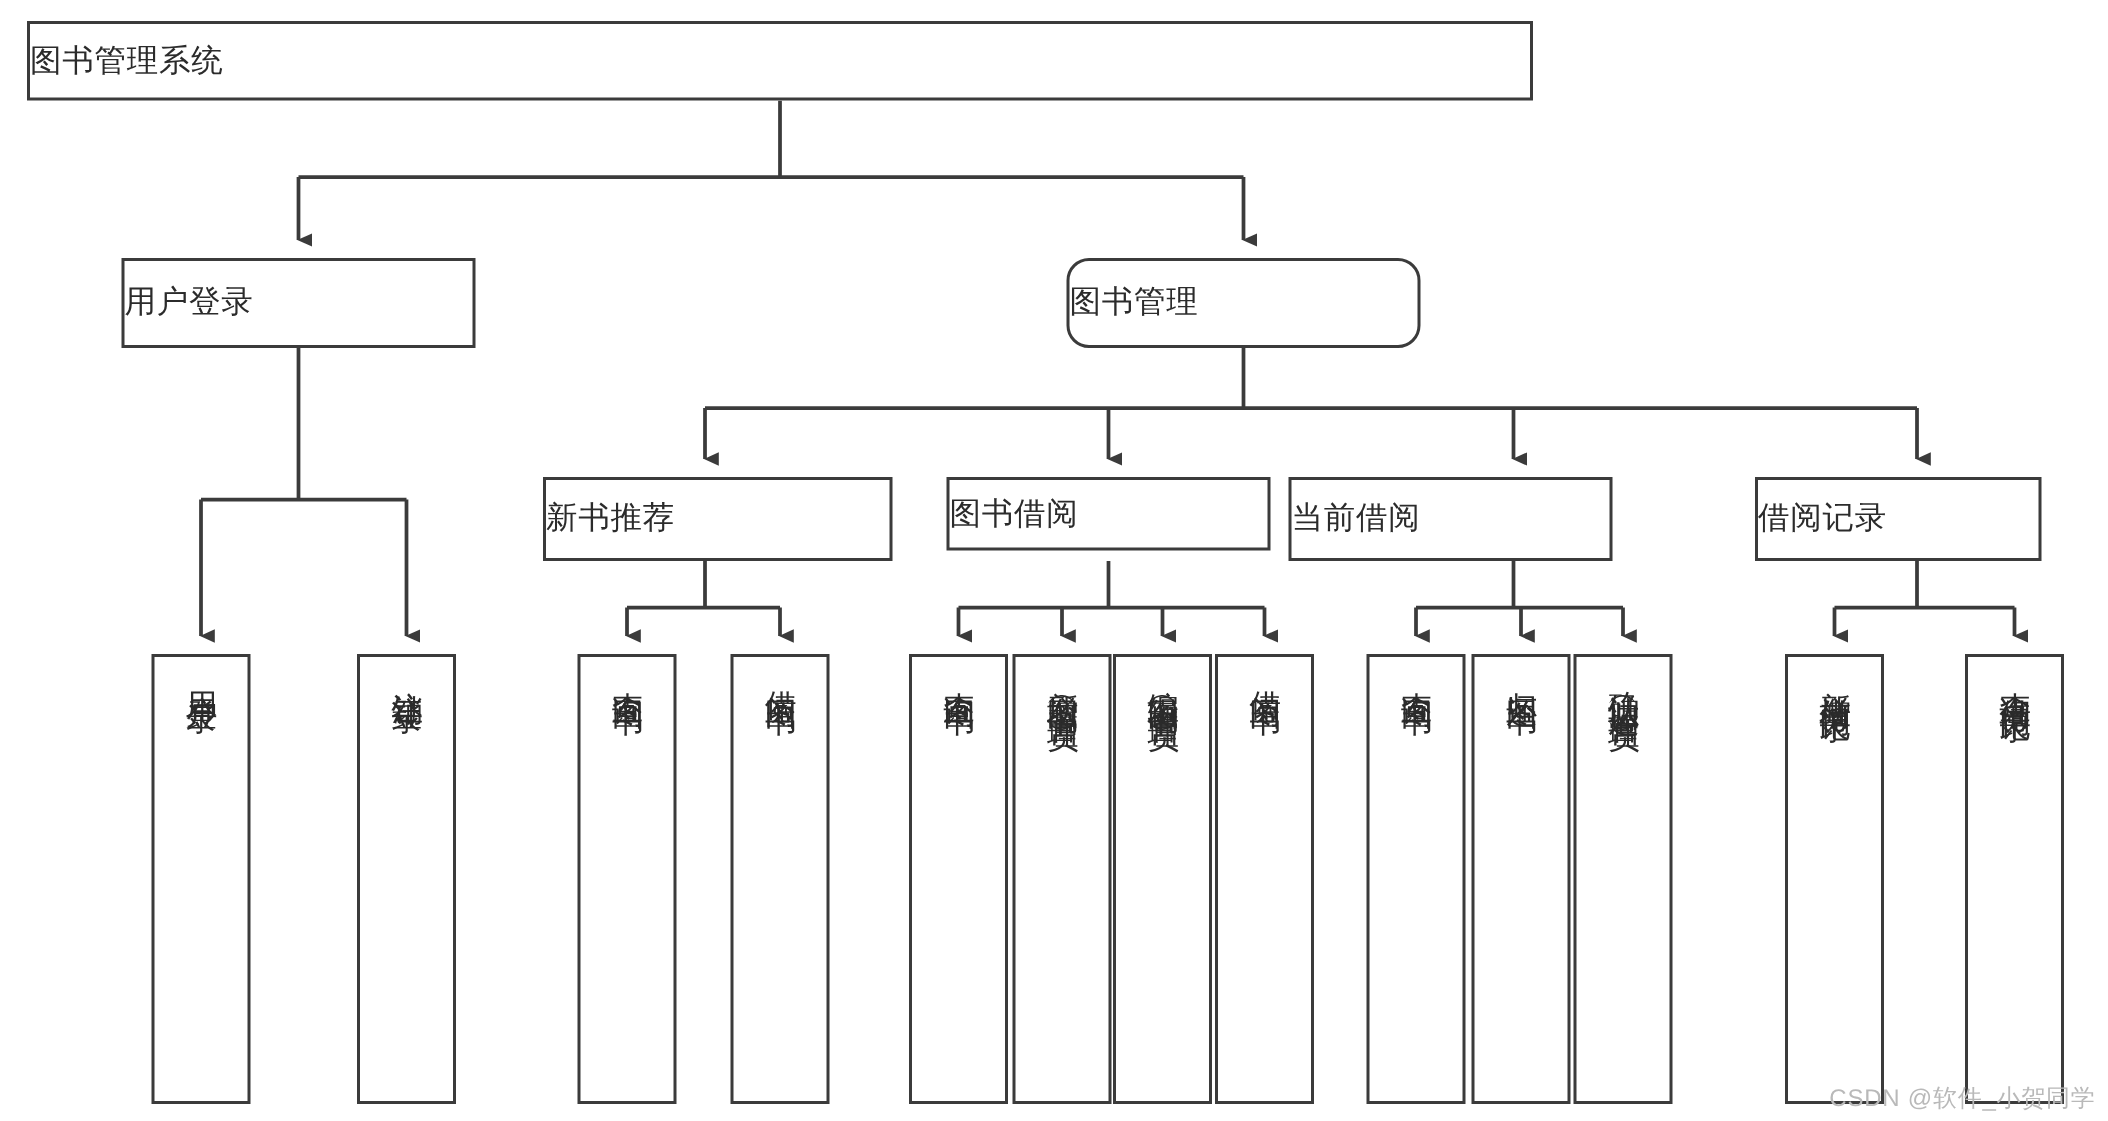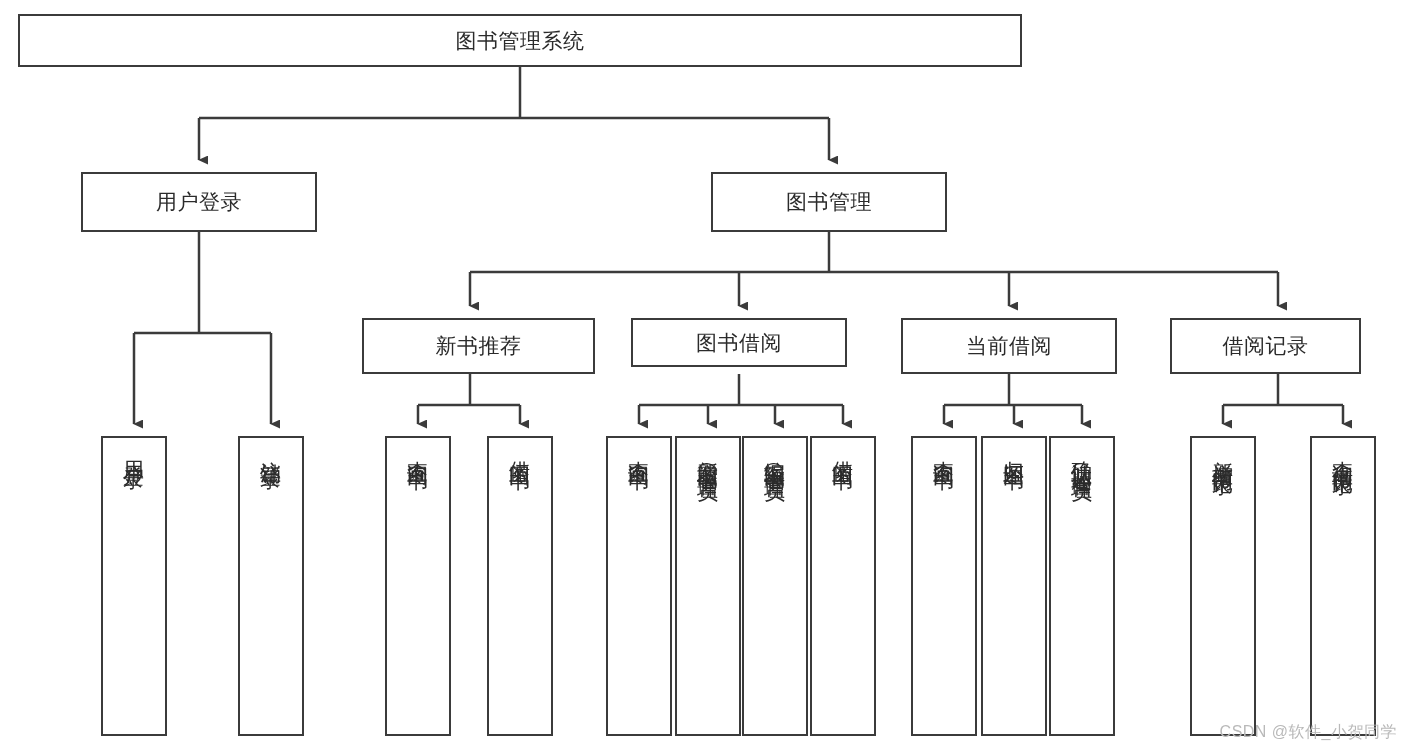--- a/index.html
+++ b/index.html
@@ -29,21 +29,20 @@
     height: 747px;
     display: block;
   }
   .node-box {
     position: absolute;
     box-sizing: border-box;
     background: #ffffff;
     border: 2.5px solid #3b3b3b;
     display: flex;
     align-items: center;
-    justify-content: center;
     overflow: hidden;
   }
   .node-label-h {
     font-size: 21px;
     color: #2b2b2b;
     line-height: 1.1;
     letter-spacing: 0.5px;
     white-space: nowrap;
     text-align: center;
   }
@@ -146,31 +145,31 @@
     </g>
   </svg>
 
   <div class="node-box" style="left:18px; top:14px; width:1004px; height:53px;">
     <span class="node-label-h">图书管理系统</span>
   </div>
 
   <div class="node-box" style="left:81px; top:172px; width:236px; height:60px;">
     <span class="node-label-h">用户登录</span>
   </div>
-  <div class="node-box" style="left:711px; top:172px; width:236px; height:60px;">
+  <div class="node-box" style="left:711px; top:172px; width:236px; height:60px;border-radius:15px;">
     <span class="node-label-h">图书管理</span>
   </div>
 
   <div class="node-box" style="left:362px; top:318px; width:233px; height:56px;">
     <span class="node-label-h">新书推荐</span>
   </div>
   <div class="node-box" style="left:631px; top:318px; width:216px; height:49px;">
     <span class="node-label-h">图书借阅</span>
   </div>
-  <div class="node-box" style="left:901px; top:318px; width:216px; height:56px;">
+  <div class="node-box" style="left:859px; top:318px; width:216px; height:56px;">
     <span class="node-label-h">当前借阅</span>
   </div>
   <div class="node-box" style="left:1170px; top:318px; width:191px; height:56px;">
     <span class="node-label-h">借阅记录</span>
   </div>
 
   <div class="node-box vertical" style="left:101px; top:436px; width:66px; height:300px;">
     <span class="node-label-v">用户登录</span>
   </div>
   <div class="node-box vertical" style="left:238px; top:436px; width:66px; height:300px;">

